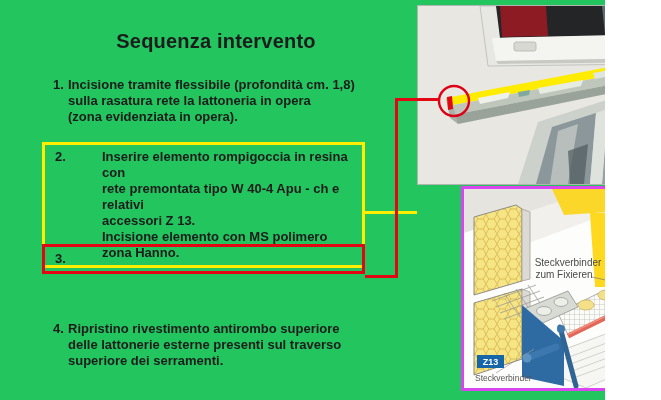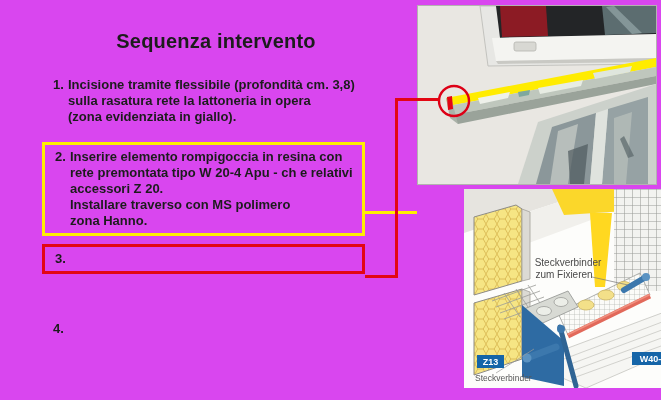--- a/index.html
+++ b/index.html
@@ -1,28 +1,28 @@
 <!DOCTYPE html>
 <html><head>
 <meta charset="utf-8">
 <style>
   html,body{margin:0;padding:0;background:#fff;}
-  .slide{position:relative;width:661px;height:400px;background:#d946ef;overflow:hidden;
+  .slide{position:relative;width:605px;height:400px;background:#22c55e;overflow:hidden;
          font-family:"Liberation Sans", sans-serif;color:#1c1c1c;}
   .title{position:absolute;left:0;top:30px;width:432px;text-align:center;
          font-size:20px;font-weight:bold;letter-spacing:.2px;}
   .step{position:absolute;display:flex;font-size:13px;font-weight:bold;line-height:16px;}
   .step .num{width:15px;flex:0 0 15px;}
   .step .body span{display:block;}
   .step1{left:53px;top:77px;width:330px;}
   .step4{left:53px;top:321px;width:330px;}
   .boxed{position:absolute;left:42px;width:323px;box-sizing:border-box;
          padding:4px 4px 4px 10px;display:flex;font-size:13px;font-weight:bold;line-height:16px;}
   .boxed .num{width:15px;flex:0 0 15px;}
-  .boxed .body span{display:block;}
+  .boxed .body span{display:block;margin-left:32px;}
   .box-yellow{top:142px;border:3px solid #ffee00;}
   .box-red{top:244px;border:3px solid #e30613;}
   .conn{position:absolute;z-index:5;}
   .conn-yellow{left:365px;top:211px;width:52px;height:3px;background:#ffee00;}
   .conn-red-h1{left:365px;top:275px;width:33px;height:3px;background:#e30613;}
   .conn-red-v{left:395px;top:98px;width:3px;height:180px;background:#e30613;}
   .conn-red-h2{left:395px;top:98px;width:45px;height:3px;background:#e30613;}
   .photo-panel{position:absolute;left:417px;top:5px;width:238px;height:178px;
                border:1px solid #b3b3b0;box-sizing:content-box;background:#e9e7e2;z-index:1;}
   .diagram-panel{position:absolute;left:417px;top:186px;width:232px;height:199px;
@@ -32,43 +32,48 @@
 </head>
 <body>
 
 <div class="slide">
 
   <div class="title">Sequenza intervento</div>
 
   <div class="step step1">
     <span class="num">1.</span>
     <span class="body">
-      <span>Incisione tramite flessibile (profondità cm. 3,8)</span>
+      <span>Incisione tramite flessibile (profondità cm. 1,8)</span>
       <span>sulla rasatura rete la lattoneria in opera</span>
-      <span>(zona evidenziata in giallo).</span>
+      <span>(zona evidenziata in opera).</span>
     </span>
   </div>
 
   <div class="boxed box-yellow">
     <span class="num">2.</span>
     <span class="body">
       <span>Inserire elemento rompigoccia  in resina con</span>
-      <span>rete premontata tipo W 20-4 Apu - ch e relativi</span>
-      <span>accessori Z 20.</span>
-      <span>Installare traverso con MS polimero</span>
+      <span>rete premontata tipo W 40-4 Apu - ch e relativi</span>
+      <span>accessori Z 13.</span>
+      <span>Incisione elemento con MS polimero</span>
       <span>zona Hanno.</span>
     </span>
   </div>
 
   <div class="boxed box-red">
     <span class="num">3.</span>
   </div>
 
   <div class="step step4">
     <span class="num">4.</span>
+    <span class="body">
+      <span>Ripristino rivestimento antirombo superiore</span>
+      <span>delle lattonerie esterne presenti sul traverso</span>
+      <span>superiore dei serramenti.</span>
+    </span>
   </div>
 
   <div class="conn conn-yellow"></div>
   <div class="conn conn-red-h1"></div>
   <div class="conn conn-red-v"></div>
   <div class="conn conn-red-h2"></div>
 
   <div class="photo-panel">
     <svg width="238" height="178" viewBox="0 0 238 178">
       <rect x="0" y="0" width="238" height="178" fill="#e9e7e2"></rect>

